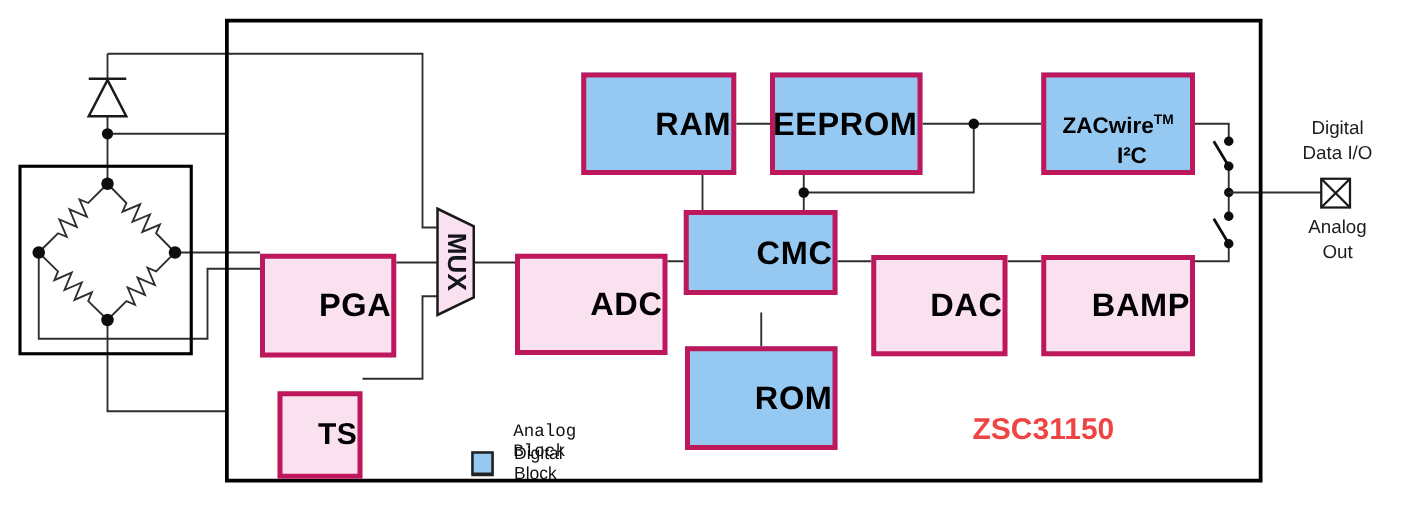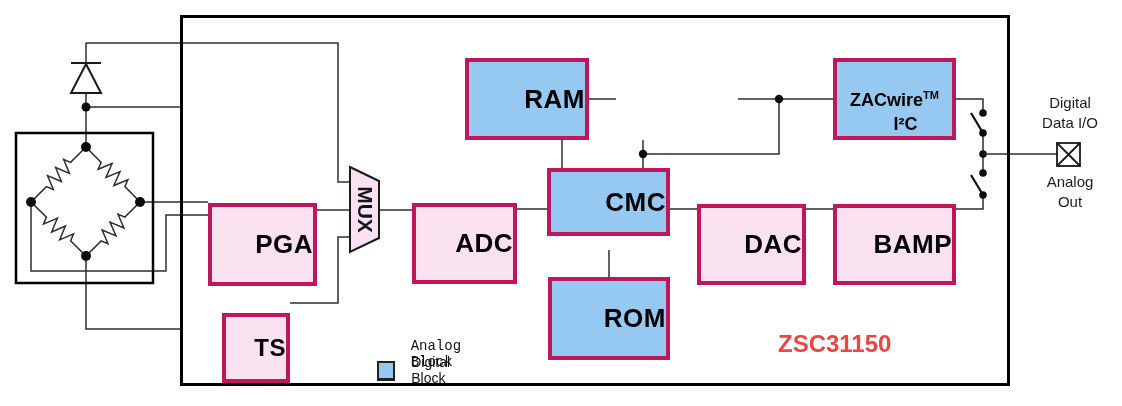--- a/index.html
+++ b/index.html
@@ -123,32 +123,35 @@
   </div>
 
   <div class="block analog ts-block" style="left:222px;top:277px;width:68px;height:70px;">
     <span>TS</span>
   </div>
 
   <div class="mux-label">
     <span>MUX</span>
   </div>
 
-  <div class="block analog" style="left:412px;top:167px;width:105px;height:81px;">
+  <div class="block analog" style="left:412px;top:167px;width:122px;height:81px;">
     <span>ADC</span>
   </div>
 
   <div class="block digital" style="left:547px;top:168px;width:123px;height:68px;">
     <span>CMC</span>
   </div>
 
   <div class="block digital" style="left:465px;top:58px;width:124px;height:82px;">
     <span>RAM</span>
   </div>
 
+  <div class="block digital" style="left:616px;top:58px;width:122px;height:82px;">
+    <span>EEPROM</span>
+  </div>
 
   <div class="block digital zac" style="left:833px;top:58px;width:123px;height:82px;">
     <span><span>ZACwire</span><sup>TM</sup></span>
     <span class="l2">I²C</span>
   </div>
 
   <div class="block analog" style="left:697px;top:168px;width:109px;height:81px;">
     <span>DAC</span>
   </div>
 

